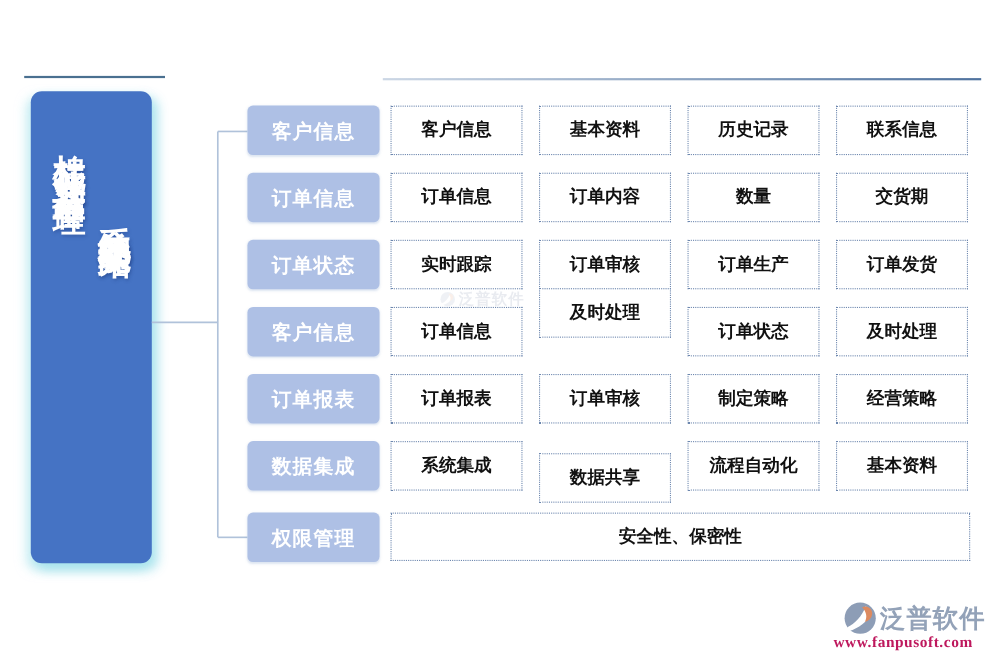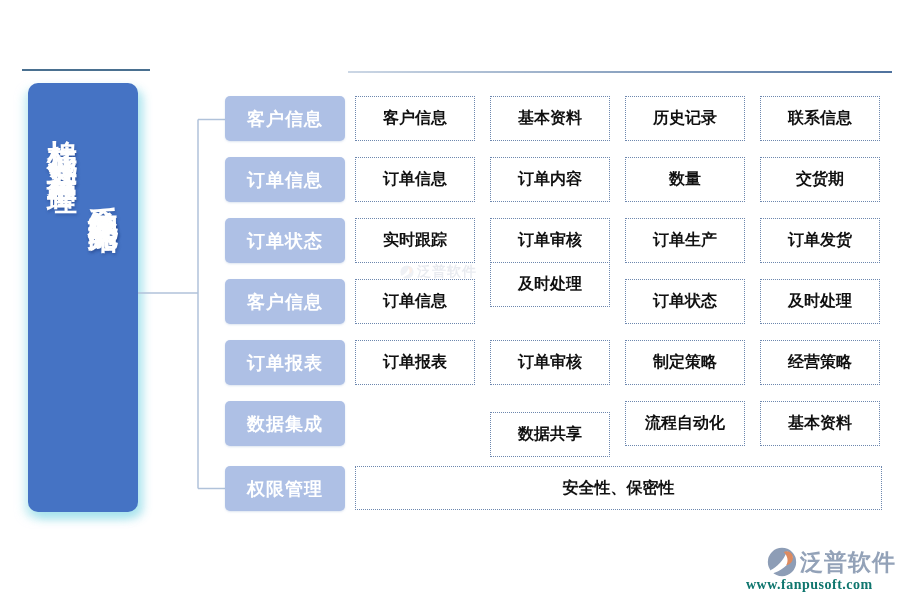--- a/index.html
+++ b/index.html
@@ -67,22 +67,22 @@
   .watermark .wm-text { font-size:14px; font-weight:bold; color:#5a6f93; letter-spacing:1px; }
 
   
   .logo { position:absolute; left:746px; top:547px; width:150px; }
   .logo-row { display:flex; align-items:flex-start; gap:3px; justify-content:flex-end; }
   .brand {
     font-size:23px; font-weight:bold; color:#93a2b8; letter-spacing:1px; line-height:30px;
   }
   .logo-url {
     font-family:"Liberation Serif","DejaVu Serif",serif;
-    font-weight:bold; font-size:14px; color:#0f766e;
-    margin-top:0; letter-spacing:0.5px;
+    font-weight:bold; font-size:14px; color:#be185d;
+    text-align:center; margin-top:0; letter-spacing:0.5px;
   }
 </style>
 </head>
 <body>
 
 <div class="canvas">
 
   <div class="line-top-left"></div>
   <div class="line-top-right"></div>
 
@@ -123,20 +123,21 @@
   <div class="cell" style="left:355px;top:279px">订单信息</div>
   <div class="cell" style="left:490px;top:262px">及时处理</div>
   <div class="cell" style="left:625px;top:279px">订单状态</div>
   <div class="cell" style="left:760px;top:279px">及时处理</div>
 
   <div class="cell" style="left:355px;top:340px">订单报表</div>
   <div class="cell" style="left:490px;top:340px">订单审核</div>
   <div class="cell" style="left:625px;top:340px">制定策略</div>
   <div class="cell" style="left:760px;top:340px">经营策略</div>
 
+  <div class="cell" style="left:355px;top:401px">系统集成</div>
   <div class="cell" style="left:490px;top:412px">数据共享</div>
   <div class="cell" style="left:625px;top:401px">流程自动化</div>
   <div class="cell" style="left:760px;top:401px">基本资料</div>
 
   <div class="cell wide" style="left:355px;top:466px">安全性、保密性</div>
 
   <div class="watermark">
     <svg width="14" height="14" viewBox="0 0 36 36">
       <circle cx="18" cy="18" r="17" fill="#8d9db6"></circle>
       <path d="M4 28 C12 24 20 16 24 5 L31 12 C26 22 16 29 6 32 Z" fill="#ffffff"></path>

